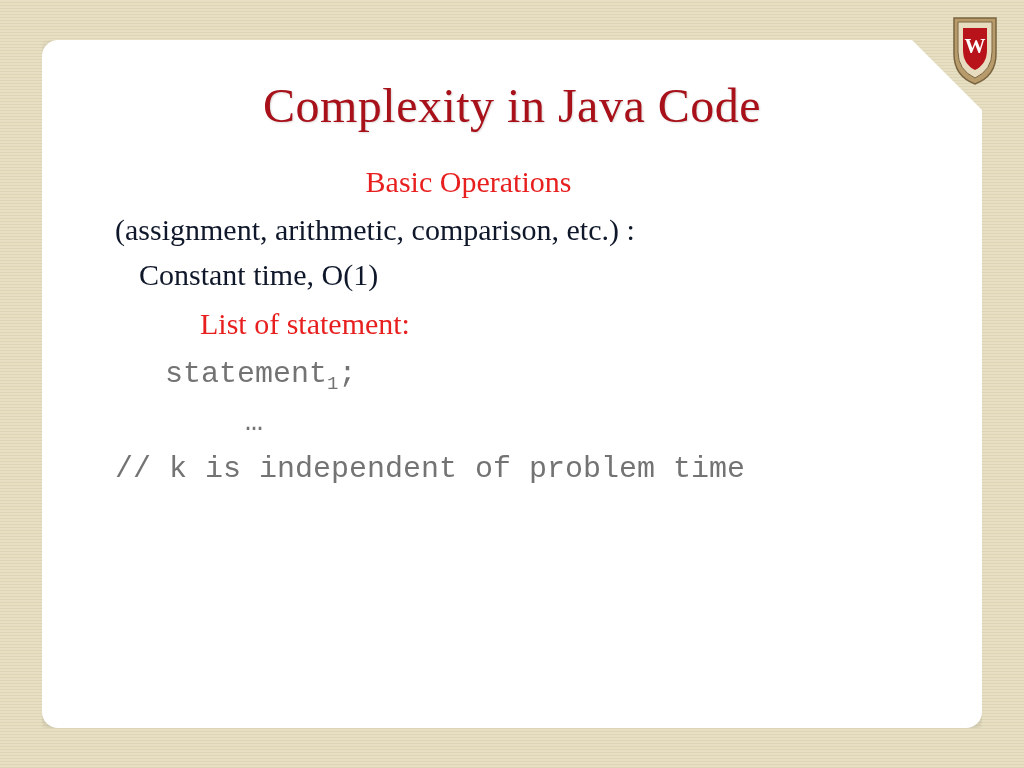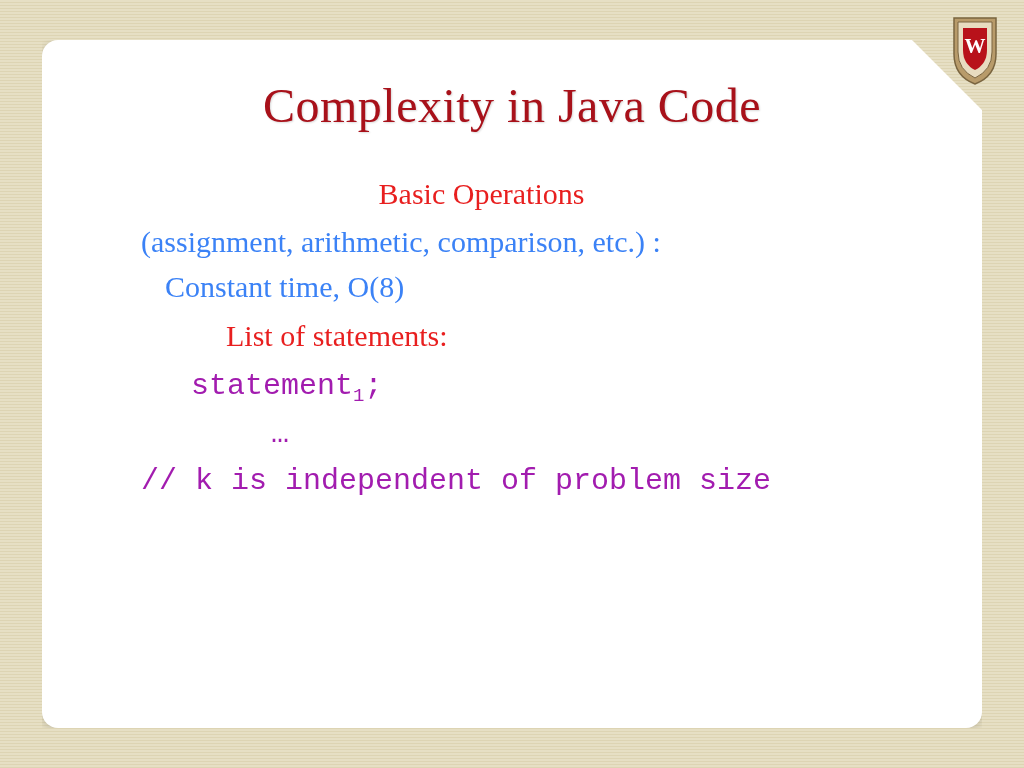--- a/index.html
+++ b/index.html
@@ -31,47 +31,47 @@
     .title {
       text-align: center;
       font-size: 48px;
       color: #a8111a;
       font-weight: normal;
       margin-top: 38px;
       text-shadow: 1px 1px 2px rgba(0,0,0,0.15);
       letter-spacing: 0.5px;
     }
     .content {
-      margin-top: 44px;
-      padding-left: 99px;
+      margin-top: 32px;
+      padding-left: 73px;
       padding-right: 60px;
     }
     .heading-red {
       color: #e81f1f;
       font-size: 30px;
       text-align: center;
       margin-left: -100px;
       margin-bottom: 8px;
     }
     .text-gray {
-      color: #3b82f6;
+      color: #0f172a;
       font-size: 30px;
       line-height: 1.5;
     }
     .indent1 { padding-left: 24px; }
     .heading-red2 {
       color: #e81f1f;
       font-size: 30px;
       margin-left: 85px;
       margin-top: 10px;
       margin-bottom: 10px;
     }
     .code {
       font-family: 'Courier New', monospace;
-      color: #a21caf;
+      color: #737373;
       font-size: 30px;
       line-height: 1.55;
     }
     .code-line { padding-left: 50px; }
     .code-ellipsis { padding-left: 130px; }
     .sub { font-size: 19px; vertical-align: sub; }
     .comment { padding-left: 0; }
     .crest {
       position: absolute;
       top: 14px;
@@ -81,26 +81,26 @@
     }
   </style>
 </head>
 <body>
 
 <div class="slide">
   <h1 class="title">Complexity in Java Code</h1>
   <div class="content">
     <div class="heading-red">Basic Operations</div>
     <div class="text-gray">(assignment, arithmetic, comparison, etc.) :</div>
-    <div class="text-gray indent1">Constant time, O(8)</div>
-    <div class="heading-red2">List of statements:</div>
+    <div class="text-gray indent1">Constant time, O(1)</div>
+    <div class="heading-red2">List of statement:</div>
     <div class="code">
       <div class="code-line"><span>statement</span><span class="sub">1</span><span>;</span></div>
       <div class="code-ellipsis">…</div>
-      <div class="comment">// k is independent of problem size</div>
+      <div class="comment">// k is independent of problem time</div>
     </div>
   </div>
 </div>
 
 <div class="crest">
   <svg viewBox="0 0 50 72" width="50" height="72">
     <path d="M 4 4 L 46 4 L 46 40 Q 46 62 25 70 Q 4 62 4 40 Z" fill="#b89b6a" stroke="#7a6540" stroke-width="1.5"></path>
     <path d="M 8 8 L 42 8 L 42 38 Q 42 56 25 64 Q 8 56 8 38 Z" fill="#e8dcc0" stroke="#7a6540" stroke-width="1"></path>
     <path d="M 13 14 L 37 14 L 37 36 Q 37 50 25 56 Q 13 50 13 36 Z" fill="#b8121a"></path>
     <text x="25" y="39" font-family="Georgia, serif" font-size="21" font-weight="bold" fill="#ffffff" text-anchor="middle">W</text>

